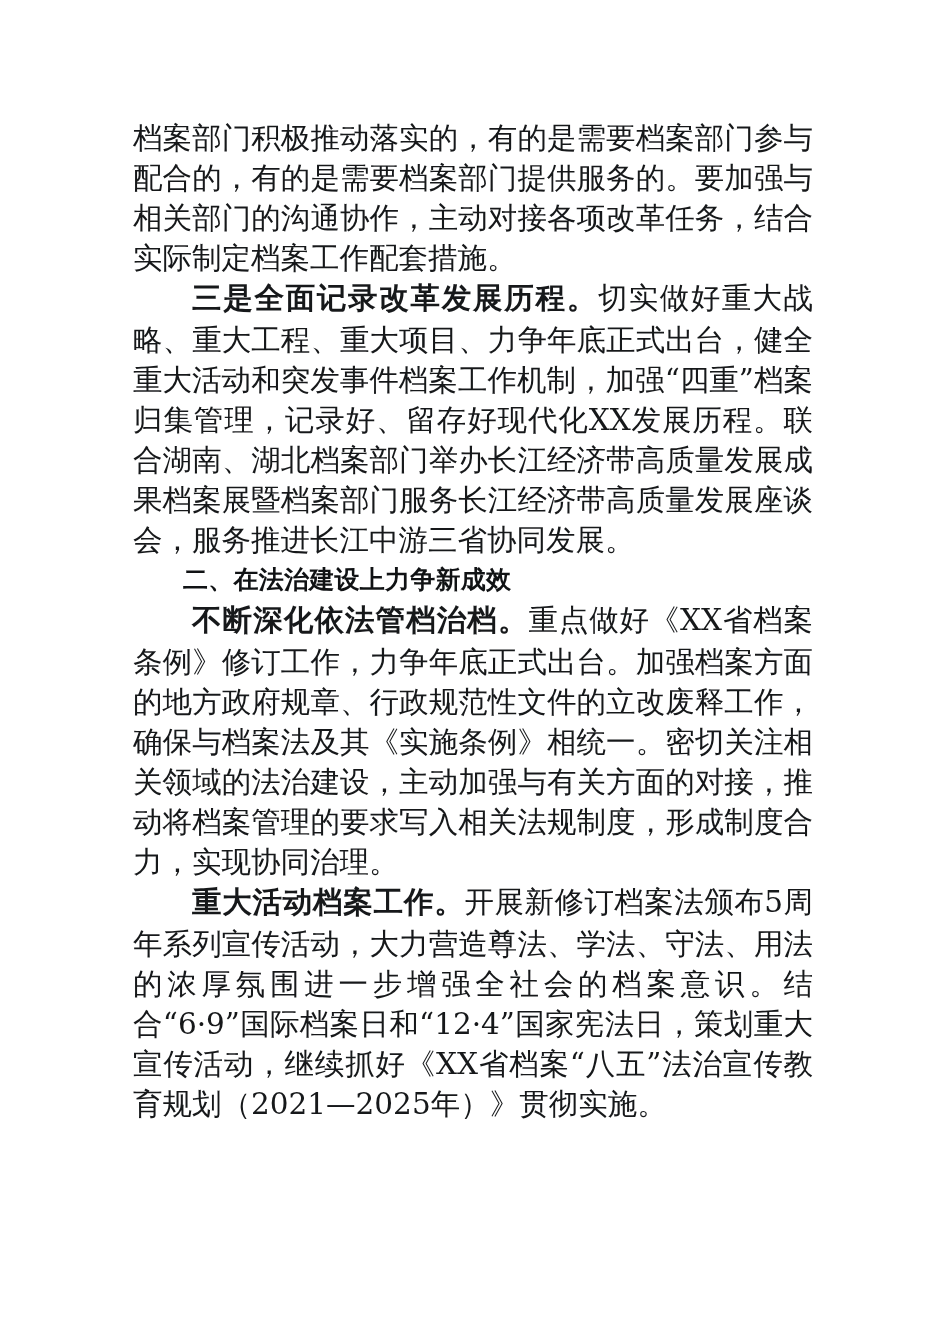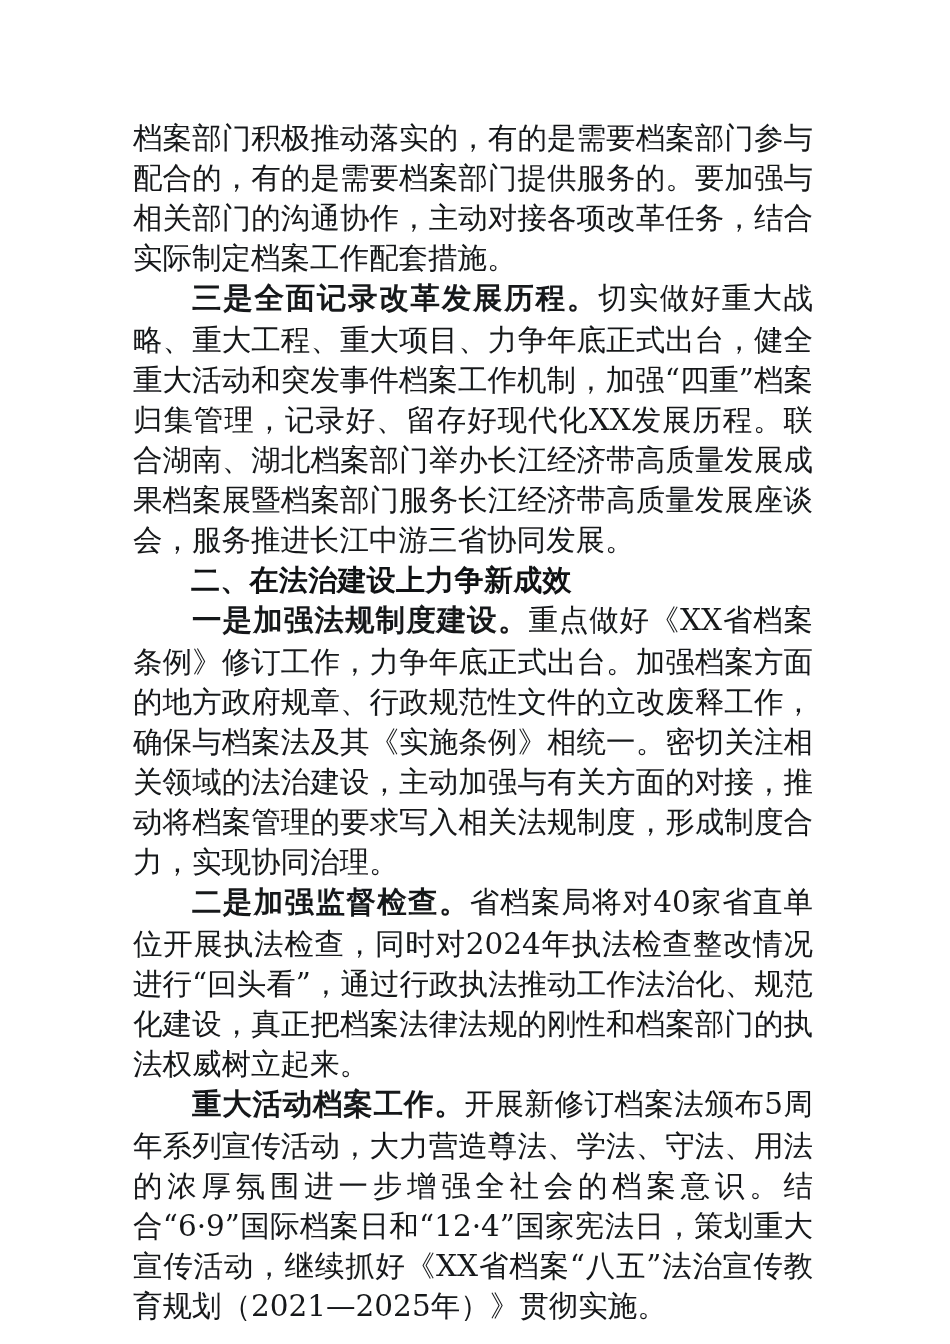--- a/index.html
+++ b/index.html
@@ -35,21 +35,21 @@
     text-indent: 0;
   }
   .runin {
     font-weight: bold;
     font-family: Liberation Mono, monospace;
     letter-spacing: 0.01em;
   }
   h2.section-heading {
     margin: 0;
     font-family: "DejaVu Sans", "Liberation Sans", sans-serif;
-    font-size: 29px;
+    font-size: 25px;
     line-height: 40px;
     font-weight: bold;
     color: #101214;
     text-indent: 2em;
     letter-spacing: 0.01em;
   }
   .tail {
     font-family: "DejaVu Serif", "Liberation Serif", serif;
   }
 </style>
@@ -58,19 +58,18 @@
 
 <div class="page">
 
   <p class="para noindent"><span>档案部门积极推动落实的，有的是需要档案部门参与配合的，有的是需要档案部门提供服务的。要加强与相关部门的沟通协作，主动对接各项改革任务，结合实际制定档案工作配套措施。</span></p>
 
   <p class="para"><span class="runin">三是全面记录改革发展历程。</span><span class="tail">切实做好重大战略、重大工程、重大项目、力争年底正式出台，健全重大活动和突发事件档案工作机制，加强“四重”档案归集管理，记录好、留存好现代化XX发展历程。联合湖南、湖北档案部门举办长江经济带高质量发展成果档案展暨档案部门服务长江经济带高质量发展座谈会，服务推进长江中游三省协同发展。</span></p>
 
   <h2 class="section-heading">二、在法治建设上力争新成效</h2>
 
 
-  <p class="para"><span class="runin">一是加强法规制度建设。</span><span class="tail">重点做好《XX省档案条例》修订工作，力争年底正式出台。加强档案方面的地方政府规章、行政规范性文件的立改废释工作，确保与档案法及其《实施条例》相统一。密切关注相关领域的法治建设，主动加强与有关方面的对接，推动将档案管理的要求写入相关法规制度，形成制度合力，实现协同治理。</span></p>
+  <p class="para"><span class="runin">不断深化依法管档治档。</span><span class="tail">重点做好《XX省档案条例》修订工作，力争年底正式出台。加强档案方面的地方政府规章、行政规范性文件的立改废释工作，确保与档案法及其《实施条例》相统一。密切关注相关领域的法治建设，主动加强与有关方面的对接，推动将档案管理的要求写入相关法规制度，形成制度合力，实现协同治理。</span></p>
 
-  <p class="para"><span class="runin">二是加强监督检查。</span><span class="tail">省档案局将对40家省直单位开展执法检查，同时对2024年执法检查整改情况进行“回头看”，通过行政执法推动工作法治化、规范化建设，真正把档案法律法规的刚性和档案部门的执法权威树立起来。</span></p>
 
   <p class="para"><span class="runin">重大活动档案工作。</span><span class="tail">开展新修订档案法颁布5周年系列宣传活动，大力营造尊法、学法、守法、用法的浓厚氛围进一步增强全社会的档案意识。结合“6·9”国际档案日和“12·4”国家宪法日，策划重大宣传活动，继续抓好《XX省档案“八五”法治宣传教育规划（2021—2025年）》贯彻实施。</span></p>
 
 </div>
 
 </body></html>

